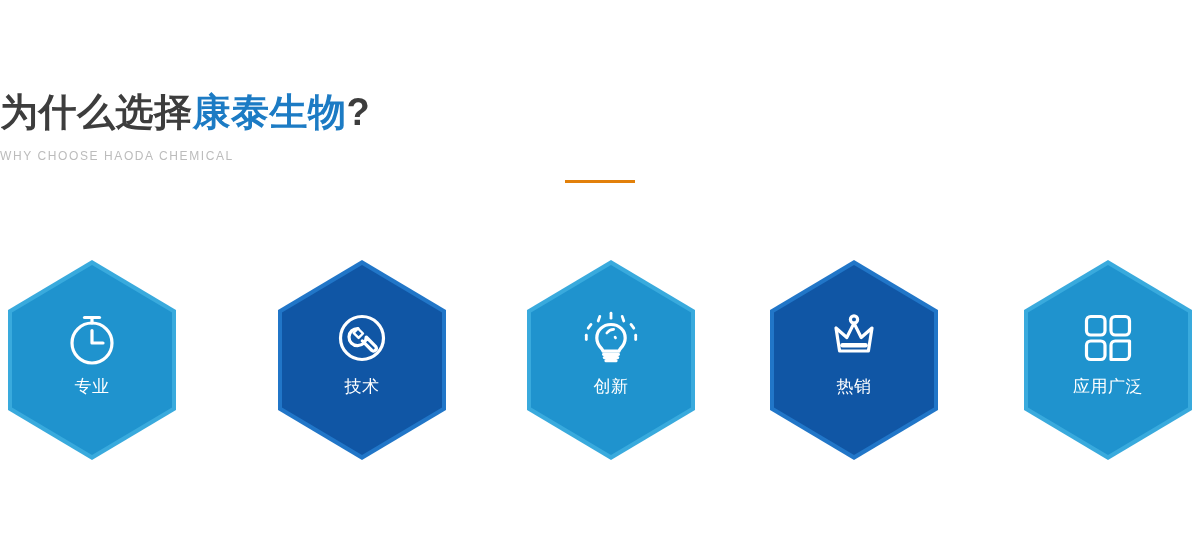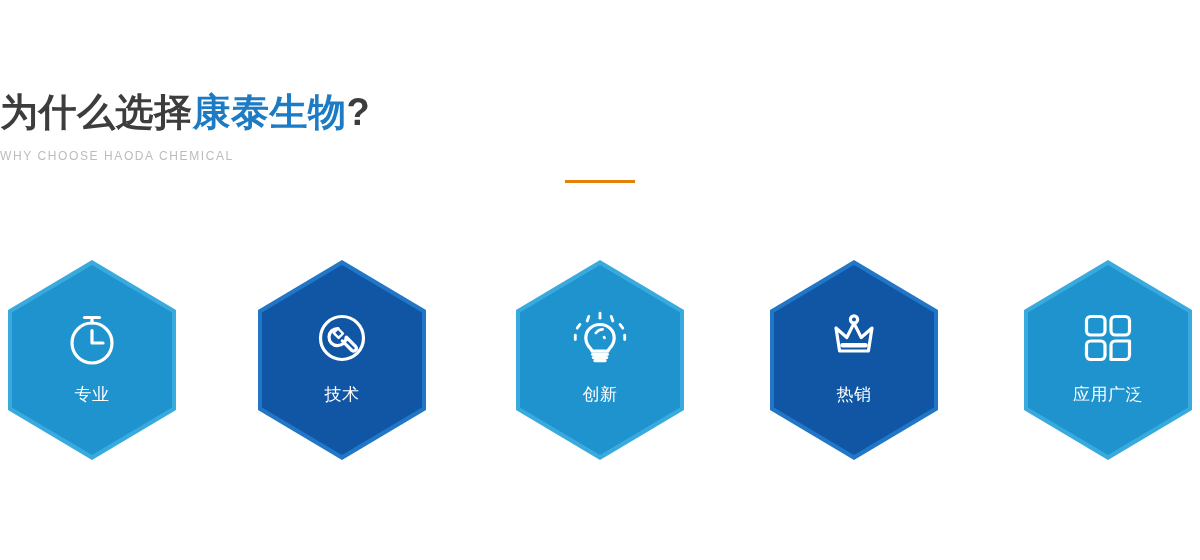--- a/index.html
+++ b/index.html
@@ -91,21 +91,20 @@
     clip-path: polygon(50% 0%, 100% 25%, 100% 75%, 50% 100%, 0% 75%, 0% 25%);
   }
 
   .hex-content {
     position: absolute;
     inset: 0;
     display: flex;
     flex-direction: column;
     align-items: center;
     justify-content: flex-start;
-    gap: 8px;
   }
 
   .hex-icon {
     margin-top: 50px;
     width: 56px;
     height: 56px;
     display: block;
   }
 
   .hex-label {
@@ -141,35 +140,35 @@
             <svg class="hex-icon" viewBox="0 0 56 56" fill="none" stroke="#ffffff" stroke-width="3.2" stroke-linecap="round" stroke-linejoin="round">
               <line x1="20.5" y1="7.5" x2="35.5" y2="7.5"></line>
               <line x1="28" y1="7.5" x2="28" y2="13"></line>
               <circle cx="28" cy="33" r="20"></circle>
               <polyline points="28,20.5 28,33 39,33"></polyline>
             </svg>
           </div>
           <div class="hex-label">专业</div>
         </div>
       </div>
-      <div class="hex-cell" style="left: 258px; padding-left: 40px;">
+      <div class="hex-cell" style="left: 278px; padding-left: 40px;">
         <div class="hex-outer" style="background: rgb(33, 118, 200);"></div>
         <div class="hex-inner" style="background: rgb(16, 86, 165);"></div>
         <div class="hex-content">
           <div style="margin-top: 0px; line-height: 0;">
             <svg class="hex-icon" viewBox="0 0 56 56" fill="none" stroke="#ffffff" stroke-width="3.2" stroke-linecap="round" stroke-linejoin="round">
               <circle cx="28" cy="28" r="21.5"></circle>
               <path d="M24.0 18.5 A8.6 8.6 0 1 0 32.2 27.0 L41.8 36.6 A2.8 2.8 0 0 1 37.9 40.5 L28.3 30.9"></path>
               <path d="M24.0 18.5 L19.6 22.9 L24.6 27.9 L29.0 23.5 Z" stroke-width="2.4"></path>
             </svg>
           </div>
           <div class="hex-label">技术</div>
         </div>
       </div>
-      <div class="hex-cell" style="left: 516px; text-decoration: underline;">
+      <div class="hex-cell" style="left: 527px; text-decoration: underline;">
         <div class="hex-outer" style="background: rgb(57, 170, 221);"></div>
         <div class="hex-inner" style="background: rgb(31, 147, 206);"></div>
         <div class="hex-content">
           <div style="margin-top: 0px; line-height: 0;">
             <svg class="hex-icon" viewBox="0 0 56 56" fill="none" stroke="#ffffff" stroke-width="3.2" stroke-linecap="round" stroke-linejoin="round">
               <path d="M28 14.5 c-8.1 0-14.2 6.0-14.2 13.4 0 4.6 2.3 7.9 4.4 10.2 1.0 1.1 1.6 2.1 1.8 3.0 h16.0 c0.2-0.9 0.8-1.9 1.8-3.0 2.1-2.3 4.4-5.6 4.4-10.2 0-7.4-6.1-13.4-14.2-13.4 z"></path>
               <line x1="20.6" y1="44.3" x2="35.4" y2="44.3"></line>
               <line x1="21.4" y1="47.6" x2="34.6" y2="47.6"></line>
               <line x1="23.0" y1="50.7" x2="33.0" y2="50.7"></line>
               <path d="M23.8 23.0 c1.8-2.3 4.3-3.5 6.9-3.6" stroke-width="2.6"></path>

